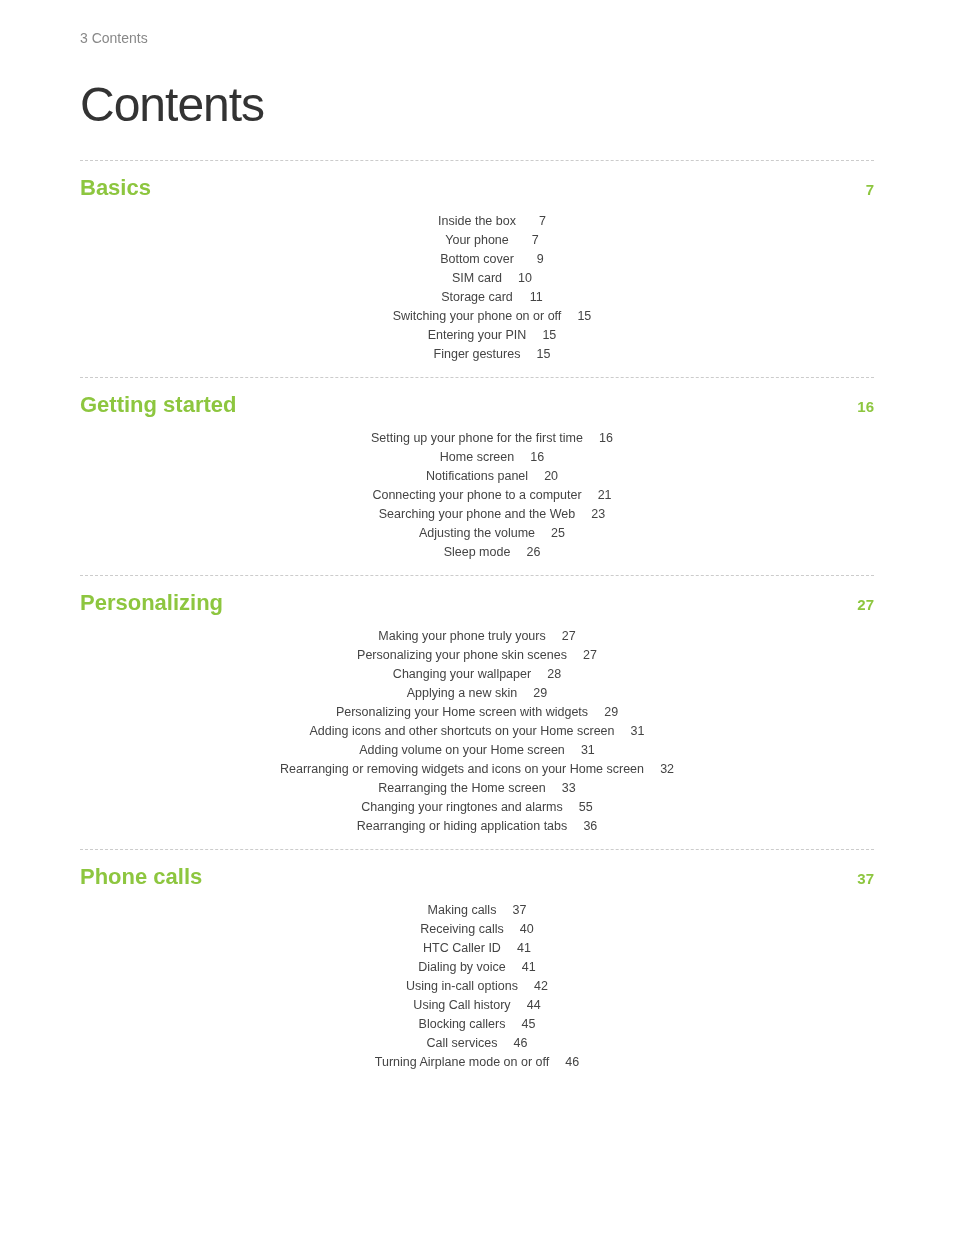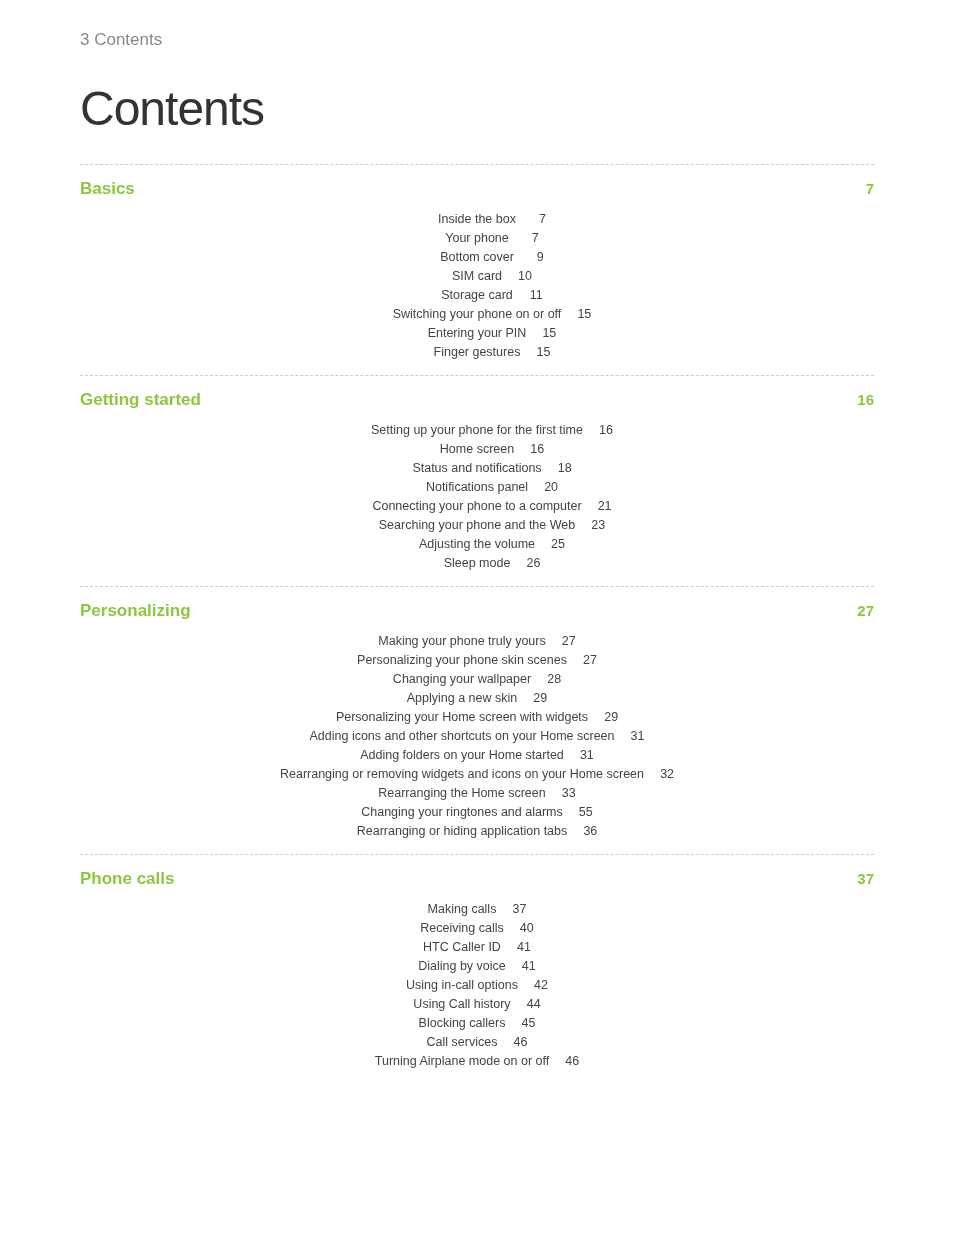--- a/index.html
+++ b/index.html
@@ -5,21 +5,21 @@
     * { margin: 0; padding: 0; box-sizing: border-box; }
     body {
       background: #fff;
       font-family: Arial, sans-serif;
       width: 954px;
       min-height: 1235px;
       padding: 30px 80px 40px 80px;
       color: #333;
     }
     .breadcrumb {
-      font-size: 17px;
+      font-size: 14px;
       color: #888;
       margin-bottom: 16px;
     }
     .page-title {
       font-size: 48px;
       font-weight: 300;
       color: #333;
       margin-bottom: 28px;
       letter-spacing: -1px;
       margin-top: 31px;
@@ -29,21 +29,21 @@
       padding-top: 14px;
       margin-bottom: 0;
     }
     .section-header {
       display: flex;
       justify-content: space-between;
       align-items: baseline;
       margin-bottom: 10px;
     }
     .section-title {
-      font-size: 17px;
+      font-size: 22px;
       font-weight: bold;
       color: #8dc63f;
     }
     .section-page {
       font-size: 15px;
       font-weight: bold;
       color: #8dc63f;
     }
     .toc-list {
       list-style: none;
@@ -126,24 +126,20 @@
       <ul class="toc-list">
         <li>
           <span class="item-label">Setting up your phone for the first time</span>
           <span class="item-page">16</span>
         </li>
         <li>
           <span class="item-label">Home screen</span>
           <span class="item-page">16</span>
         </li>
         <li>
-          <span class="item-label">Status and notifications</span>
-          <span class="item-page">18</span>
-        </li>
-        <li>
           <span class="item-label">Notifications panel</span>
           <span class="item-page">20</span>
         </li>
         <li>
           <span class="item-label">Connecting your phone to a computer</span>
           <span class="item-page">21</span>
         </li>
         <li>
           <span class="item-label">Searching your phone and the Web</span>
           <span class="item-page">23</span>
@@ -182,21 +178,21 @@
         </li>
         <li>
           <span class="item-label">Personalizing your Home screen with widgets</span>
           <span class="item-page">29</span>
         </li>
         <li>
           <span class="item-label">Adding icons and other shortcuts on your Home screen</span>
           <span class="item-page">31</span>
         </li>
         <li>
-          <span class="item-label">Adding folders on your Home started</span>
+          <span class="item-label">Adding volume on your Home screen</span>
           <span class="item-page">31</span>
         </li>
         <li>
           <span class="item-label">Rearranging or removing widgets and icons on your Home screen</span>
           <span class="item-page">32</span>
         </li>
         <li>
           <span class="item-label">Rearranging the Home screen</span>
           <span class="item-page">33</span>
         </li>

